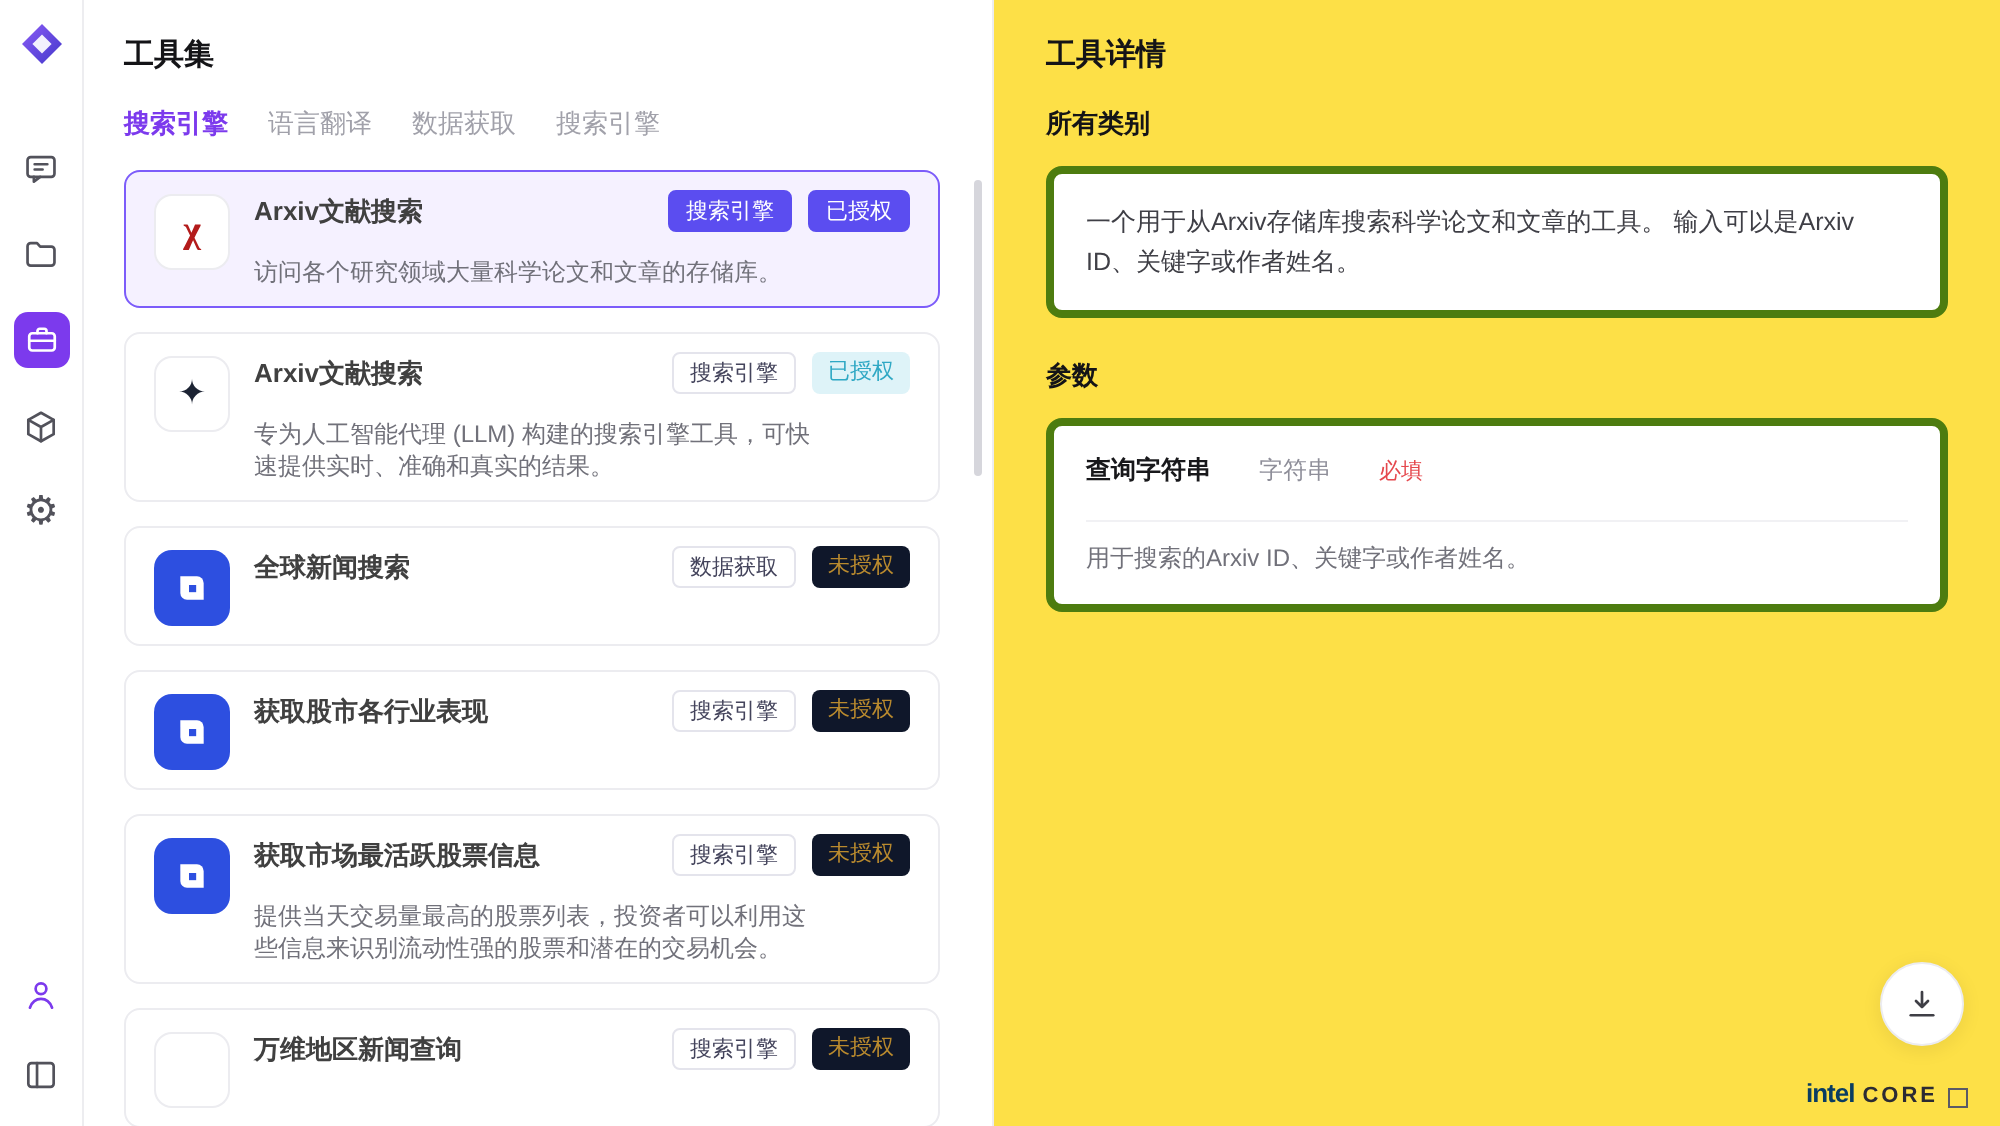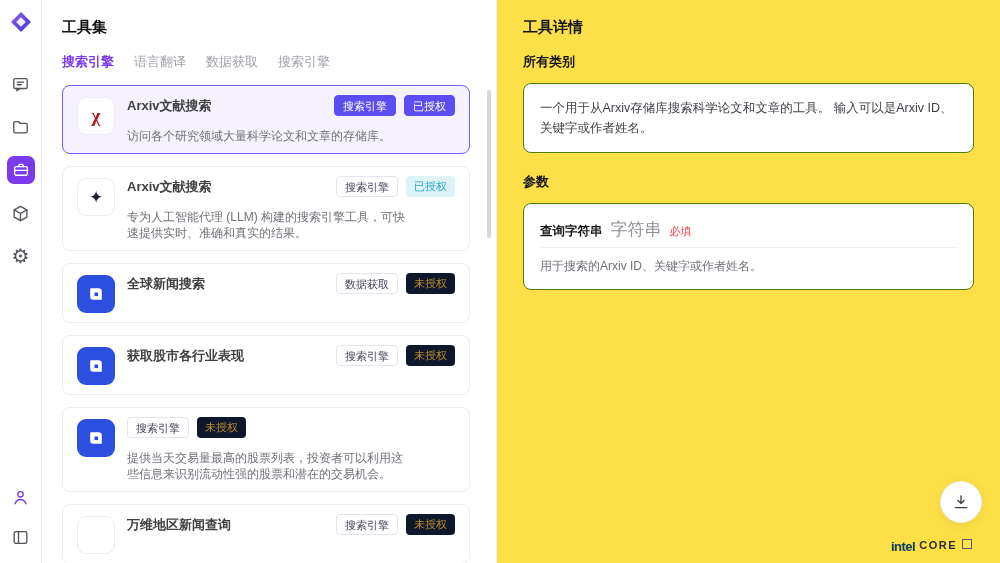--- a/index.html
+++ b/index.html
@@ -40,31 +40,31 @@
   .badge.cat.solid{color:#fff;background:#5b4df0;border:1px solid #5b4df0}
   .badge.auth.solid{color:#fff;background:#5b4df0;border:1px solid #5b4df0}
   .badge.auth.cyan{color:#2fa8c4;background:#def3f8}
   .badge.auth.warn{color:#b98a2e;background:#0f172a}
   .tool-desc{margin-top:12px;font-size:12px;line-height:16px;color:#71717a;max-width:278px}
   .scroll-thumb{position:absolute;right:5px;top:90px;width:4px;height:148px;border-radius:2px;background:#d6d6dc;cursor:pointer}
 
   
   .details-panel{flex:1;background:#fde047;padding:18px 26px;overflow:hidden}
   .section-title{font-size:13px;font-weight:700;margin:16px 0 12px;color:#141417}
-  .card{background:#fff;border:1px solid #4d7c0f;border-radius:8px;padding:14px 16px}
+  .card{background:#fff;border:4px solid #4d7c0f;border-radius:8px;padding:14px 16px}
   .intro-card{font-size:12.5px;color:#3f3f46;line-height:1.6}
-  .p-head{display:flex;align-items:baseline;gap:8px;padding-bottom:6px;border-bottom:1px solid #f1f1f4;margin-bottom:10px}
+  .p-head{display:flex;align-items:baseline;gap:24px;padding-bottom:16px;border-bottom:1px solid #f1f1f4;margin-bottom:10px}
   .p-name{font-size:12.5px;font-weight:700;color:#18181b}
-  .p-type{font-size:17px;color:#8e8e99}
+  .p-type{font-size:12px;color:#8e8e99}
   .p-req{font-size:11px;color:#e5484d}
   .p-desc{font-size:12px;color:#71717a}
 
   
   .fab{position:absolute;right:18px;bottom:40px;width:42px;height:42px;border-radius:50%;background:#fff;border:1px solid #ececf0;box-shadow:0 2px 10px rgba(0,0,0,.08);display:flex;align-items:center;justify-content:center;cursor:pointer}
-  .intel{position:absolute;right:28px;bottom:9px;display:flex;align-items:flex-start;gap:4px}
+  .intel{position:absolute;right:16px;bottom:9px;display:flex;align-items:flex-end;gap:4px}
   .intel-a{color:#0a3d62;font-size:13px;font-weight:700;letter-spacing:-0.5px}
   .intel-b{color:#2b2b33;font-size:11px;font-weight:700;letter-spacing:1.5px}
   .intel-box{width:10px;height:10px;border:1px solid #5a5a66;display:inline-block;margin-left:1px}
 </style>
 </head>
 <body>
 
 <div class="app">
 
   <aside class="rail">
@@ -201,20 +201,21 @@
         </div>
         <div class="tool-card">
           <span class="tool-ic blue">
             <svg viewBox="0 0 24 24" width="20" height="20">
               <path fill="#ffffff" d="M5 5h10a4 4 0 0 1 4 4v10H9a4 4 0 0 1-4-4V5z"></path>
               <rect x="10.2" y="10.2" width="4.3" height="4.3" fill="#2d4fe0"></rect>
             </svg>
           </span>
           <div class="tool-body">
             <div class="tool-top">
+              <span class="tool-title">获取市场最活跃股票信息</span>
               <span class="badges">
                 <span class="badge cat">搜索引擎</span>
                 <span class="badge auth warn">未授权</span>
               </span>
             </div>
             <div class="tool-desc">提供当天交易量最高的股票列表，投资者可以利用这些信息来识别流动性强的股票和潜在的交易机会。</div>
           </div>
         </div>
         <div class="tool-card">
           <span class="tool-ic light"></span>

